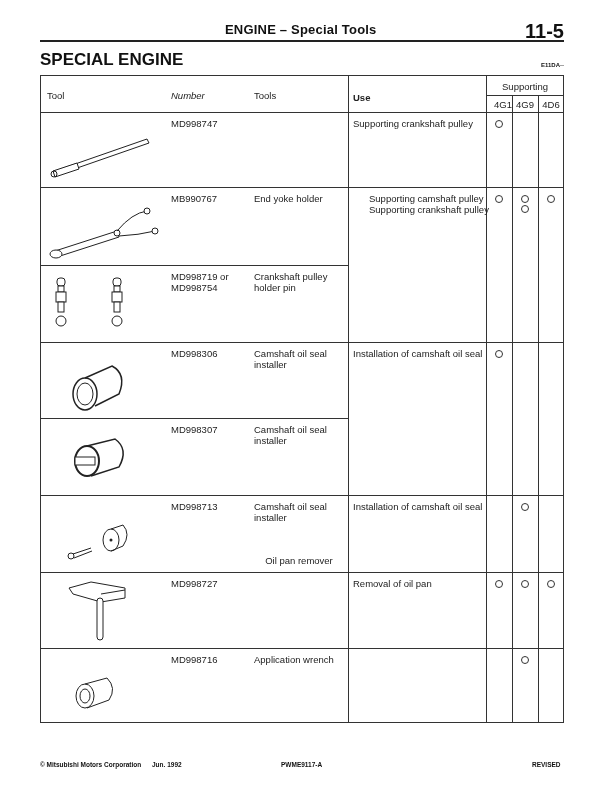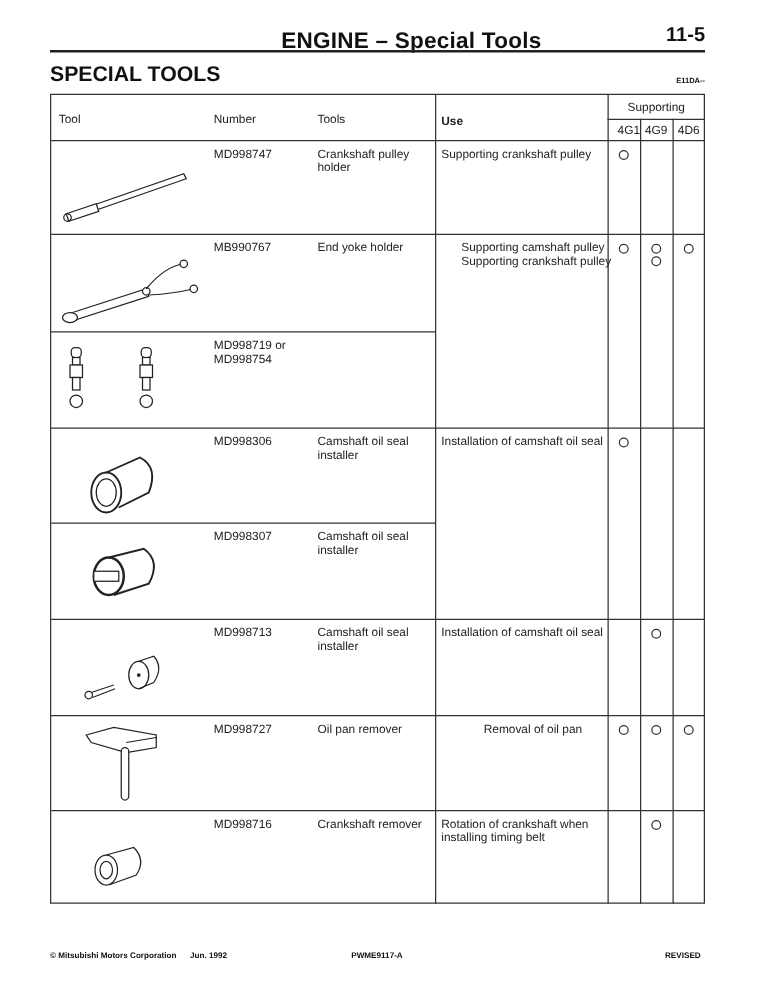--- a/index.html
+++ b/index.html
@@ -1,39 +1,39 @@
 <!DOCTYPE html>
 <html><head>
 <meta charset="utf-8">
 <style>
   html,body{margin:0;padding:0;background:#fff;}
   body{width:612px;height:790px;position:relative;overflow:hidden;font-family:"Liberation Sans",sans-serif;color:#111;}
   .abs{position:absolute;}
-  .hdr-title{left:225px;top:22px;font-size:18px;font-weight:bold;letter-spacing:0.2px;}
-  .hdr-page{right:48px;top:20px;font-size:16px;font-weight:bold;margin-left:16px;}
+  .hdr-title{left:225px;top:22px;font-size:13px;font-weight:bold;letter-spacing:0.2px;}
+  .hdr-page{right:48px;top:20px;font-size:20px;font-weight:bold;margin-left:16px;}
   .hdr-rule{left:40px;top:40px;width:524px;height:2px;background:#222;}
   .sec-title{left:40px;top:50px;font-size:17px;font-weight:bold;}
   .sec-code{right:48px;top:62px;font-size:6px;font-weight:bold;}
   .tbl{left:40px;top:75px;width:524px;height:648px;border:1px solid #333;box-sizing:border-box;}
   .line{position:absolute;background:#333;}
   .h{height:1px;}
   .v{width:1px;}
   .cell{position:absolute;font-size:9.5px;line-height:11px;color:#222;}
   .hcell{position:absolute;font-size:9.5px;color:#222;}
   .circle{position:absolute;width:8px;height:8px;border:1px solid #333;border-radius:50%;box-sizing:border-box;}
   .ftr{font-size:6.5px;font-weight:bold;top:761px;}
   svg{position:absolute;}
 </style>
 </head>
 <body>
 
 <div class="abs hdr-title">ENGINE – Special Tools</div>
 <div class="abs hdr-page">11-5</div>
 <div class="abs hdr-rule"></div>
-<div class="abs sec-title">SPECIAL TOOLS</div>
+<div class="abs sec-title">SPECIAL ENGINE</div>
 <div class="abs sec-code">E11DA--</div>
 
 <div class="abs tbl">
 
   <div class="line v" style="left:307px;top:0;height:647px;"></div>
   <div class="line v" style="left:445px;top:0;height:647px;"></div>
   <div class="line v" style="left:471px;top:19px;height:628px;"></div>
   <div class="line v" style="left:497px;top:19px;height:628px;"></div>
 
   <div class="line h" style="left:445px;top:19px;width:78px;"></div>
@@ -42,30 +42,29 @@
 
   <div class="line h" style="left:0;top:111px;width:523px;"></div>
   <div class="line h" style="left:0;top:189px;width:307px;"></div>
   <div class="line h" style="left:0;top:266px;width:523px;"></div>
   <div class="line h" style="left:0;top:342px;width:307px;"></div>
   <div class="line h" style="left:0;top:419px;width:523px;"></div>
   <div class="line h" style="left:0;top:496px;width:523px;"></div>
   <div class="line h" style="left:0;top:572px;width:523px;"></div>
 
   <div class="hcell" style="left:6px;top:14px;">Tool</div>
-  <div class="hcell" style="left:130px;top:14px;">Number</div>
+  <div class="hcell" style="left:130px;top:14px;font-style:italic;">Number</div>
   <div class="hcell" style="left:213px;top:14px;">Tools</div>
   <div class="hcell" style="left:312px;top:16px;font-weight:bold;">Use</div>
   <div class="hcell" style="left:445px;top:5px;width:78px;text-align:center;">Supporting</div>
   <div class="hcell" style="left:445px;top:23px;width:26px;text-align:right;">4G1</div>
   <div class="hcell" style="left:471px;top:23px;width:26px;text-align:center;">4G9</div>
   <div class="hcell" style="left:497px;top:23px;width:26px;text-align:center;">4D6</div>
 
   <div class="cell" style="left:130px;top:42px;">MD998747</div>
-  <div class="cell" style="left:213px;top:42px;width:90px;">Crankshaft pulley holder</div>
   <div class="cell" style="left:312px;top:42px;width:130px;">Supporting crankshaft pulley</div>
   <div class="circle" style="left:454px;top:44px;"></div>
   <svg style="left:6px;top:55px;" width="110" height="50" viewBox="0 0 110 50">
     <path d="M8 40 L100 8 L102 12 L10 44 Z" fill="none" stroke="#222" stroke-width="1"></path>
     <path d="M6 40 L30 32 L32 38 L8 46 Z" fill="#fff" stroke="#222" stroke-width="1"></path>
     <circle cx="7" cy="43" r="3" fill="none" stroke="#222"></circle>
   </svg>
 
   <div class="cell" style="left:130px;top:117px;">MB990767</div>
   <div class="cell" style="left:213px;top:117px;width:90px;">End yoke holder</div>
@@ -78,20 +77,21 @@
   <svg style="left:6px;top:125px;" width="120" height="60" viewBox="0 0 120 60">
     <path d="M8 50 L70 30 L72 36 L10 56 Z" fill="none" stroke="#222"></path>
     <ellipse cx="9" cy="53" rx="6" ry="4" fill="#fff" stroke="#222"></ellipse>
     <circle cx="70" cy="32" r="3" fill="#fff" stroke="#222"></circle>
     <path d="M70 30 Q85 12 100 10 M72 35 Q92 34 108 30" fill="none" stroke="#222"></path>
     <circle cx="100" cy="10" r="3" fill="#fff" stroke="#222"></circle>
     <circle cx="108" cy="30" r="3" fill="#fff" stroke="#222"></circle>
   </svg>
 
   <div class="cell" style="left:130px;top:195px;width:80px;">MD998719 or MD998754</div>
+  <div class="cell" style="left:213px;top:195px;width:90px;">Crankshaft pulley holder pin</div>
   <svg style="left:10px;top:200px;" width="100" height="60" viewBox="0 0 100 60">
     <g fill="#fff" stroke="#222">
       <rect x="6" y="2" width="8" height="8" rx="3"></rect>
       <rect x="7" y="10" width="6" height="6"></rect>
       <rect x="5" y="16" width="10" height="10"></rect>
       <rect x="7" y="26" width="6" height="10"></rect>
       <circle cx="10" cy="45" r="5"></circle>
       <rect x="62" y="2" width="8" height="8" rx="3"></rect>
       <rect x="63" y="10" width="6" height="6"></rect>
       <rect x="61" y="16" width="10" height="10"></rect>
@@ -124,34 +124,33 @@
   <div class="circle" style="left:480px;top:427px;"></div>
   <svg style="left:20px;top:440px;" width="80" height="50" viewBox="0 0 80 50">
     <ellipse cx="50" cy="24" rx="8" ry="11" fill="#fff" stroke="#222"></ellipse>
     <path d="M50 13 L62 9 Q70 18 62 30 L50 35" fill="none" stroke="#222"></path>
     <circle cx="50" cy="24" r="1.5" fill="#222"></circle>
     <circle cx="10" cy="40" r="3" fill="#fff" stroke="#222"></circle>
     <path d="M12 38 L30 32 M13 42 L31 35" stroke="#222"></path>
   </svg>
 
   <div class="cell" style="left:130px;top:502px;">MD998727</div>
-  <div class="cell" style="left:213px;top:502px;width:90px;">Oil pan remover</div>
-  <div class="cell" style="left:312px;top:502px;width:130px;margin-left:34px;">Removal of oil pan</div>
+  <div class="cell" style="left:213px;top:479px;width:90px;text-align:center;">Oil pan remover</div>
+  <div class="cell" style="left:312px;top:502px;width:130px;">Removal of oil pan</div>
   <div class="circle" style="left:454px;top:504px;"></div>
   <div class="circle" style="left:480px;top:504px;"></div>
   <div class="circle" style="left:506px;top:504px;"></div>
   <svg style="left:20px;top:500px;" width="80" height="70" viewBox="0 0 80 70">
     <path d="M8 12 L30 6 L64 12 L64 22 L40 26 L12 18 Z" fill="#fff" stroke="#222"></path>
     <path d="M40 18 L64 14" stroke="#222"></path>
     <rect x="36" y="22" width="6" height="42" rx="3" fill="#fff" stroke="#222"></rect>
   </svg>
 
   <div class="cell" style="left:130px;top:578px;">MD998716</div>
-  <div class="cell" style="left:213px;top:578px;width:95px;">Crankshaft remover</div>
-  <div class="cell" style="left:312px;top:578px;width:130px;">Rotation of crankshaft when installing timing belt</div>
+  <div class="cell" style="left:213px;top:578px;width:95px;">Application wrench</div>
   <div class="circle" style="left:480px;top:580px;"></div>
   <svg style="left:26px;top:590px;" width="70" height="50" viewBox="0 0 70 50">
     <ellipse cx="18" cy="30" rx="9" ry="12" fill="#fff" stroke="#222"></ellipse>
     <ellipse cx="18" cy="30" rx="5" ry="7" fill="none" stroke="#222"></ellipse>
     <path d="M18 18 L40 12 Q50 22 42 34 L20 42" fill="none" stroke="#222"></path>
   </svg>
 </div>
 
 <div class="abs ftr" style="left:40px;">© Mitsubishi Motors Corporation</div>
 <div class="abs ftr" style="left:152px;">Jun. 1992</div>

